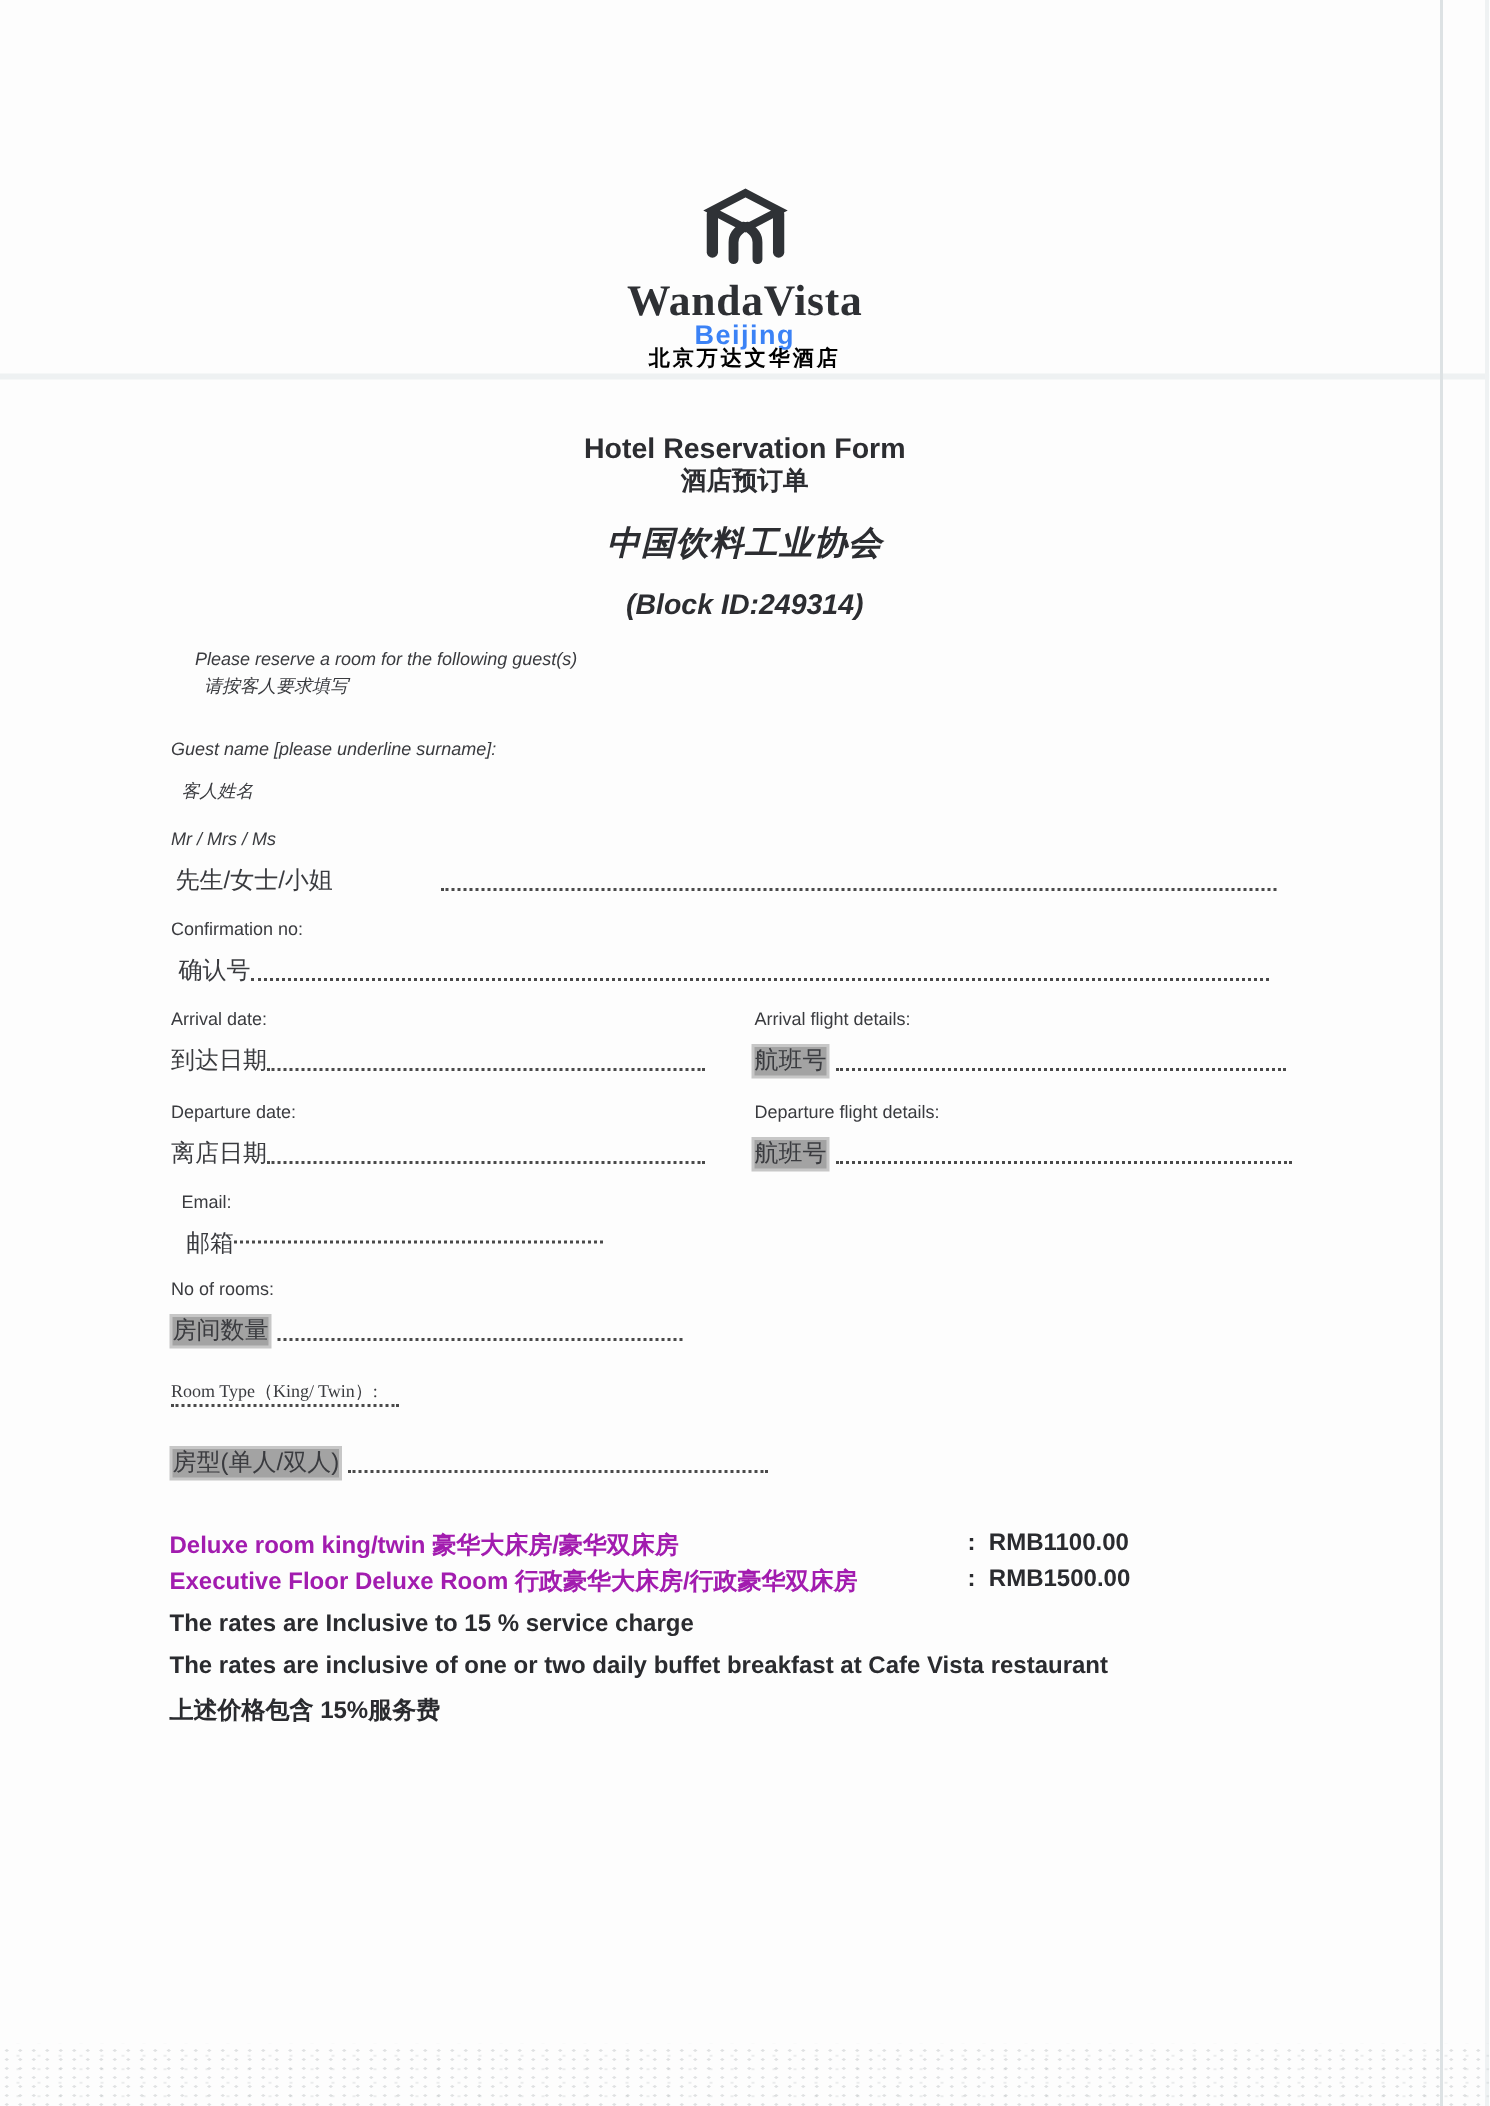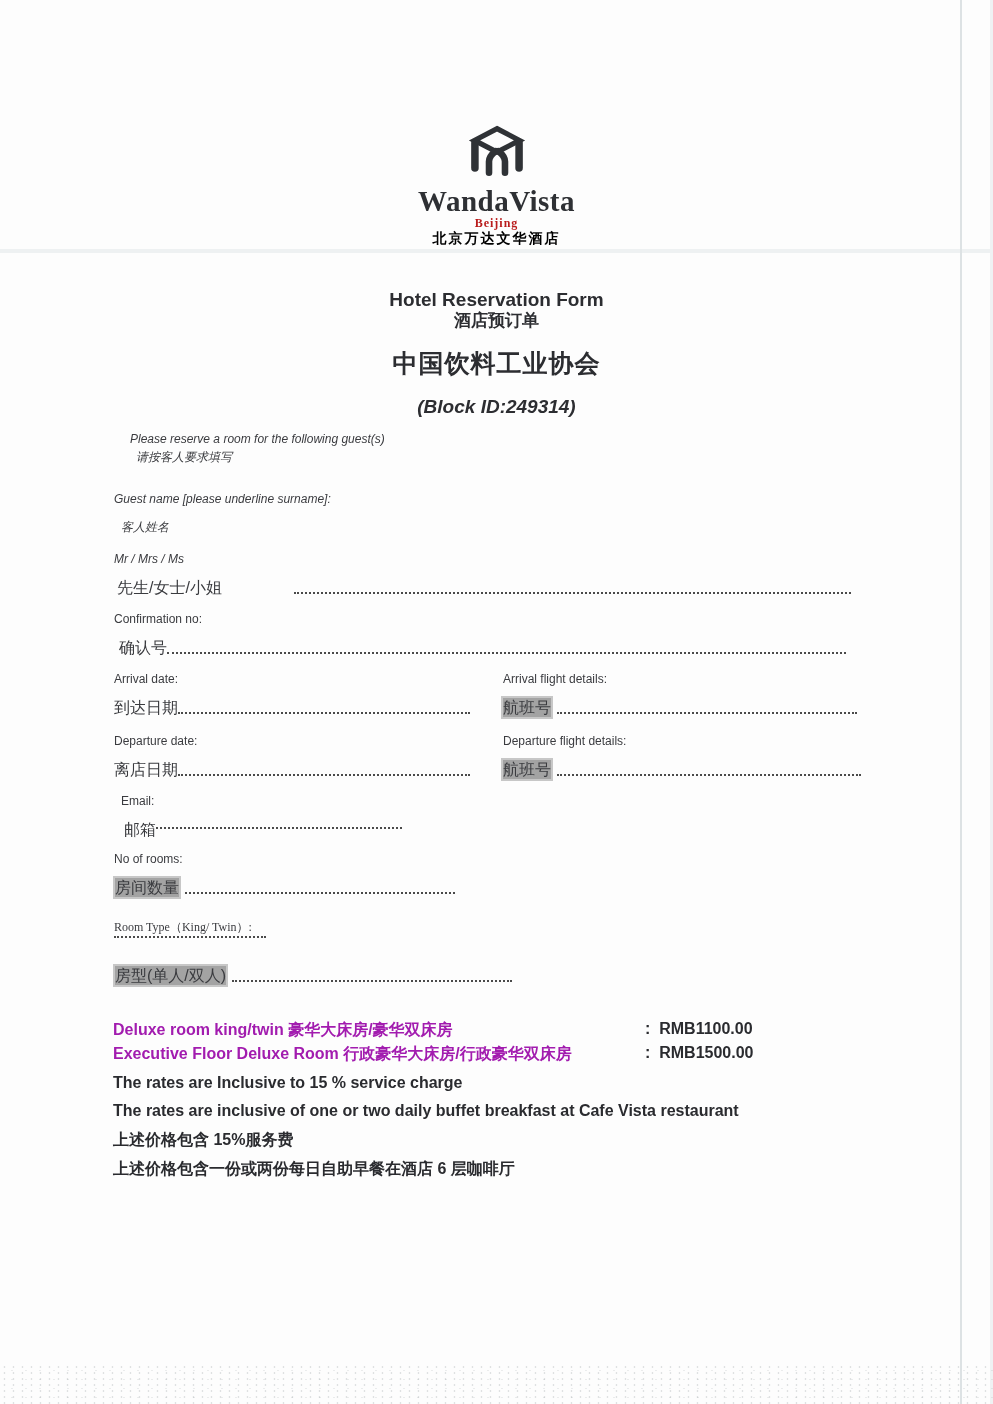--- a/index.html
+++ b/index.html
@@ -20,28 +20,28 @@
       radial-gradient(rgba(105,115,120,0.20) 1px, transparent 1.3px),
       radial-gradient(rgba(105,115,120,0.12) 1px, transparent 1.3px);
     background-size: 9px 6px, 14px 9px;
     background-position: 0 2px, 5px 4px;
   }
 
   
   .logo-block { position:absolute; top:124px; left:0; width:100%; text-align:center; }
   .logo-icon { display:block; margin:0 auto 2px auto; }
   .brand-name { font-family:"Liberation Serif", serif; font-weight:bold; font-size:29px; line-height:30px; color:#2e3034; letter-spacing:0.5px; }
-  .brand-city { font-family:Liberation Serif, serif; font-weight:bold; font-size:12px; line-height:14px; color:#b91c1c; letter-spacing:1px; }
+  .brand-city { font-family:Liberation Sans, sans-serif; font-weight:bold; font-size:18px; line-height:14px; color:#3b82f6; letter-spacing:1px; }
   .brand-cn { font-size:14px; line-height:17px; font-weight:bold; color:#000000; letter-spacing:2px; }
 
   
   .title-block { position:absolute; top:290px; left:0; width:100%; text-align:center; color:#2c2d31; }
   .title-en { font-size:19px; font-weight:bold; line-height:20px; }
   .title-zh { font-size:17px; font-weight:bold; line-height:19px; margin-top:1px; }
-  .title-org { font-size:25px; font-weight:bold; margin-top:17px; letter-spacing:1px; }
+  .title-org { font-size:22px; font-weight:bold; font-style:italic; margin-top:17px; letter-spacing:1px; }
   .title-id { font-size:19px; font-weight:bold; font-style:italic; margin-top:16px; }
 
   
   .t { position:absolute; font-size:12px; line-height:19px; white-space:nowrap; color:#3a3b3f; }
   .it { font-style:italic; }
   .row { position:absolute; display:flex; align-items:flex-end; }
   .row .lbl { font-size:16px; line-height:19px; white-space:nowrap; color:#3a3b3f; }
   .dots { flex:1 1 auto; border-bottom:2px dotted #4a4a4a; margin-bottom:3px; }
   .hl { background:#a3a3a3; box-shadow:0 0 0 2px #c7c7c7; }
   .u-dotted { border-bottom:2px dotted #4a4a4a; padding-bottom:2px; padding-right:14px; }
@@ -148,15 +148,14 @@
     <span class="rate-price">:  RMB1100.00</span>
   </div>
   <div class="rate-row" style="top:1044px;">
     <span class="rate-name">Executive Floor Deluxe Room  行政豪华大床房/行政豪华双床房</span>
     <span class="rate-price">:  RMB1500.00</span>
   </div>
 
   <div class="note" style="top:1074px;">The rates are Inclusive to 15 % service charge</div>
   <div class="note" style="top:1102px;">The rates are inclusive of one or two daily buffet breakfast at Cafe Vista restaurant</div>
   <div class="note" style="top:1130px;">上述价格包含 15%服务费</div>
-  <div class="note" style="top:1159px;">上述价格包含一份或两份每日自助早餐在酒店 6 层咖啡厅</div>
 
 </div>
 
 </body></html>

